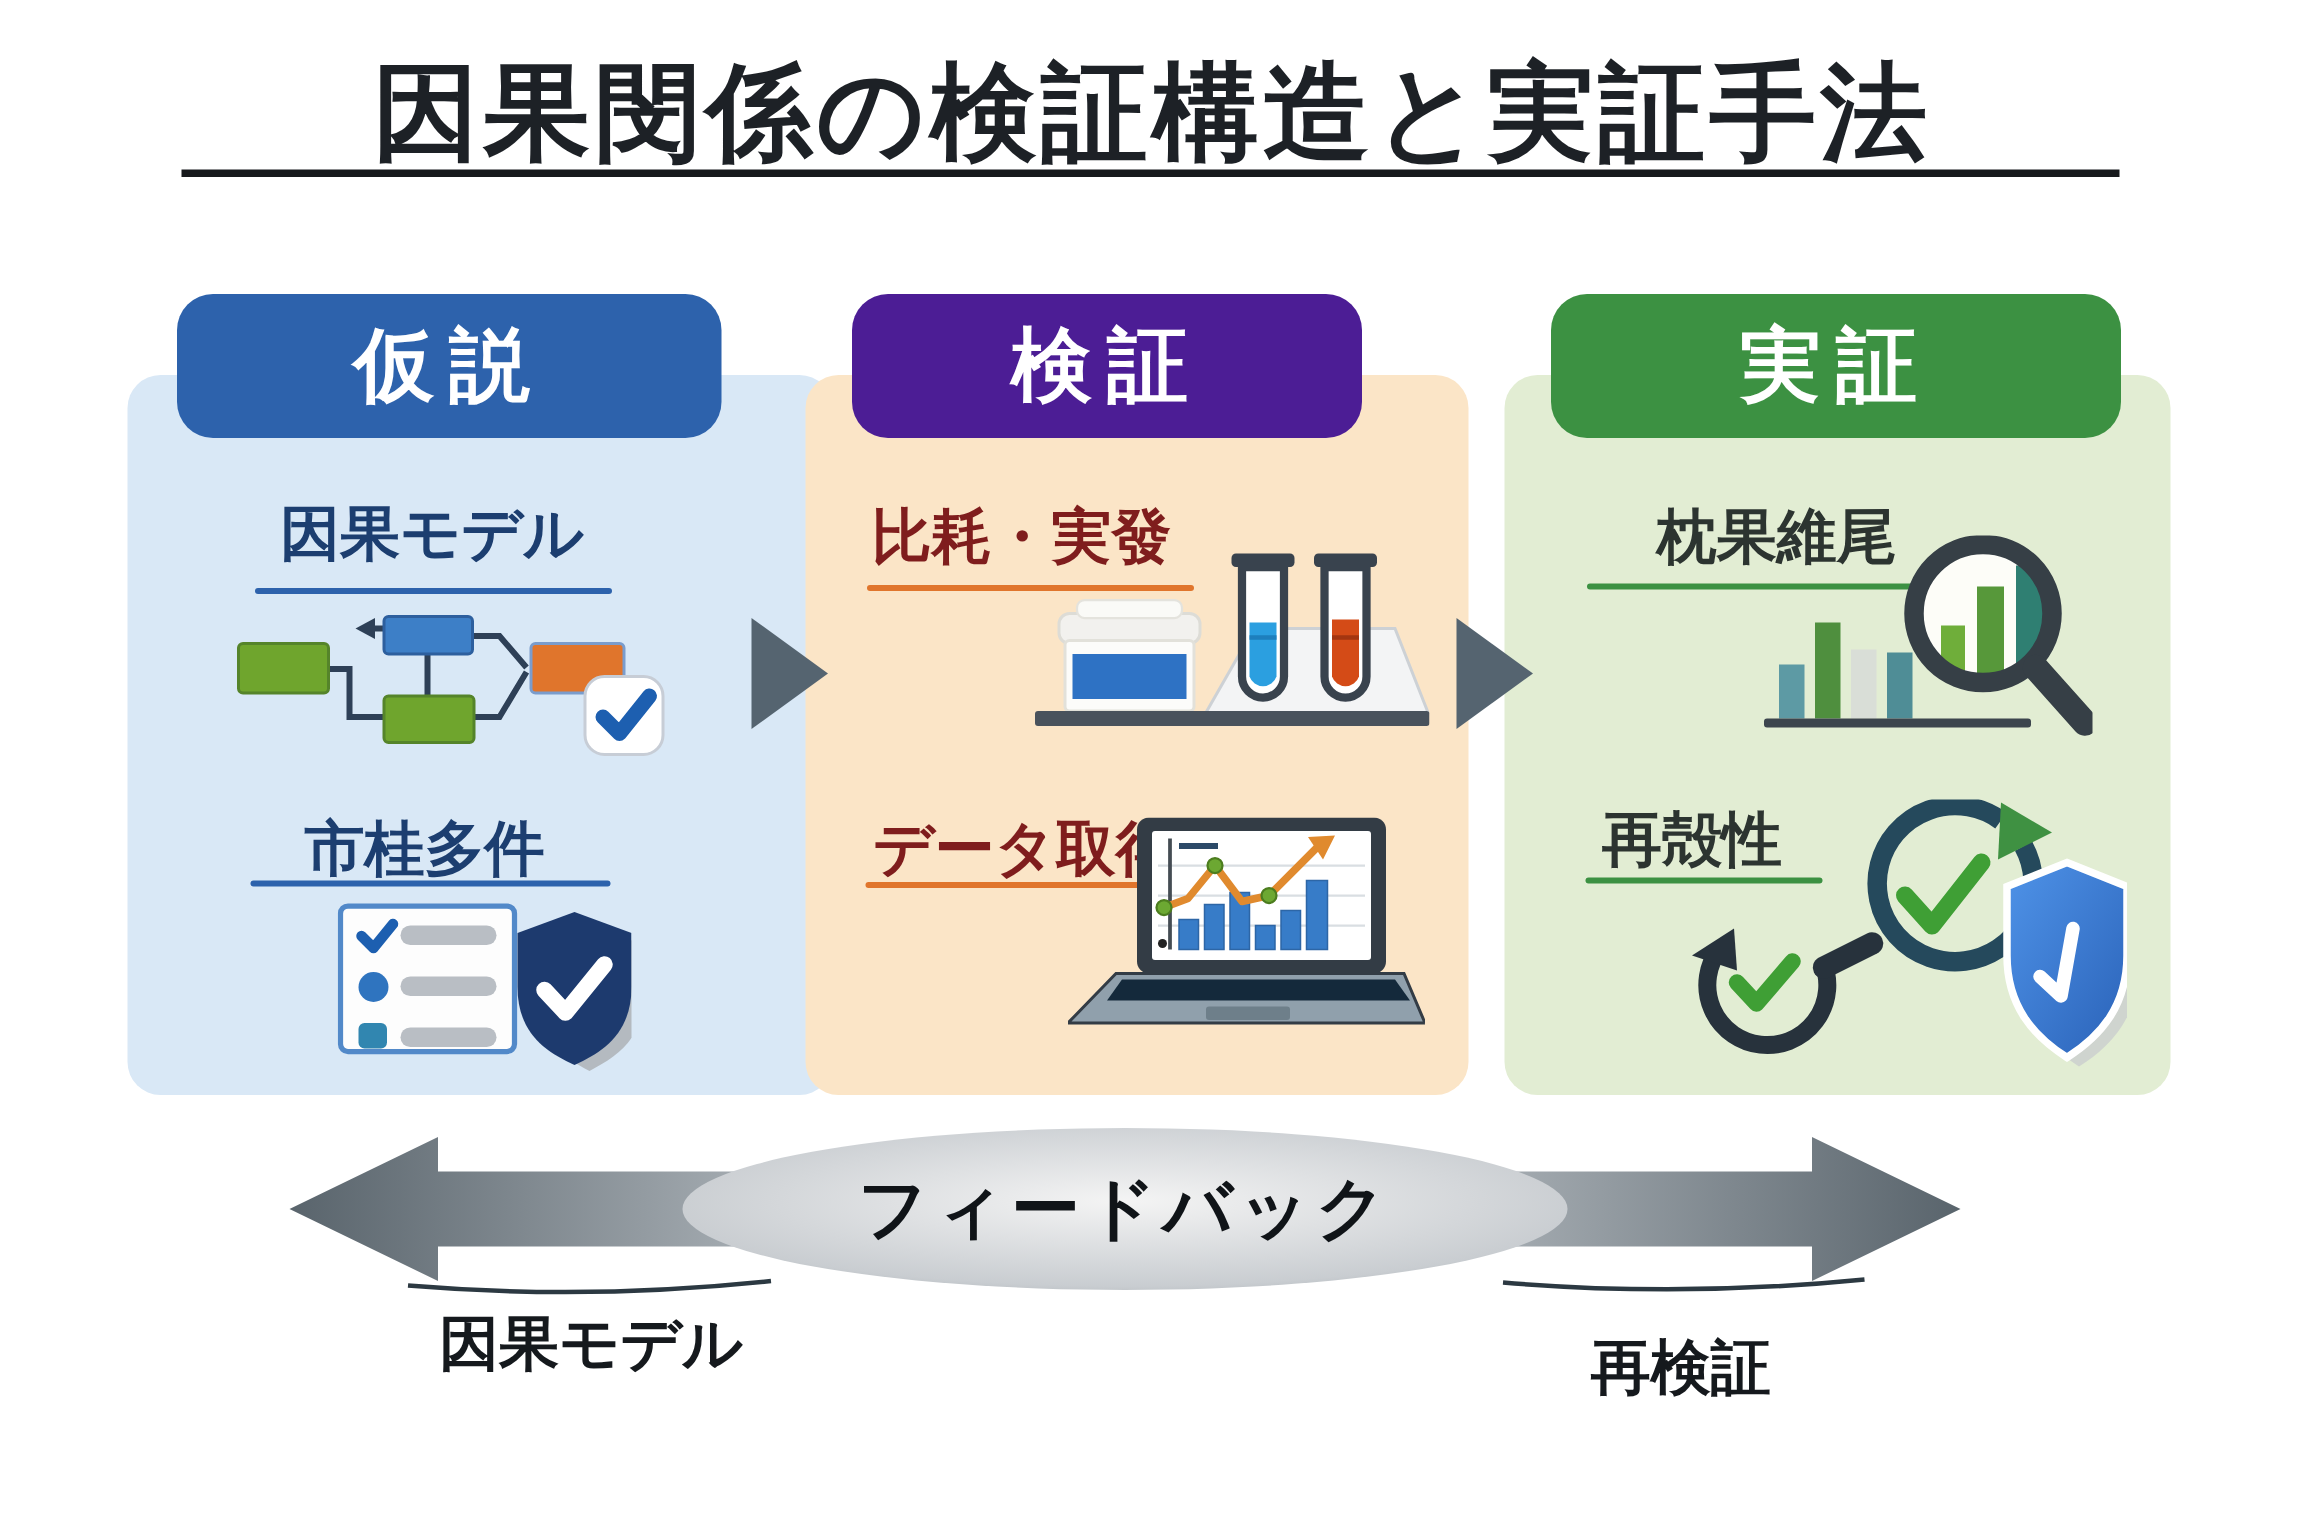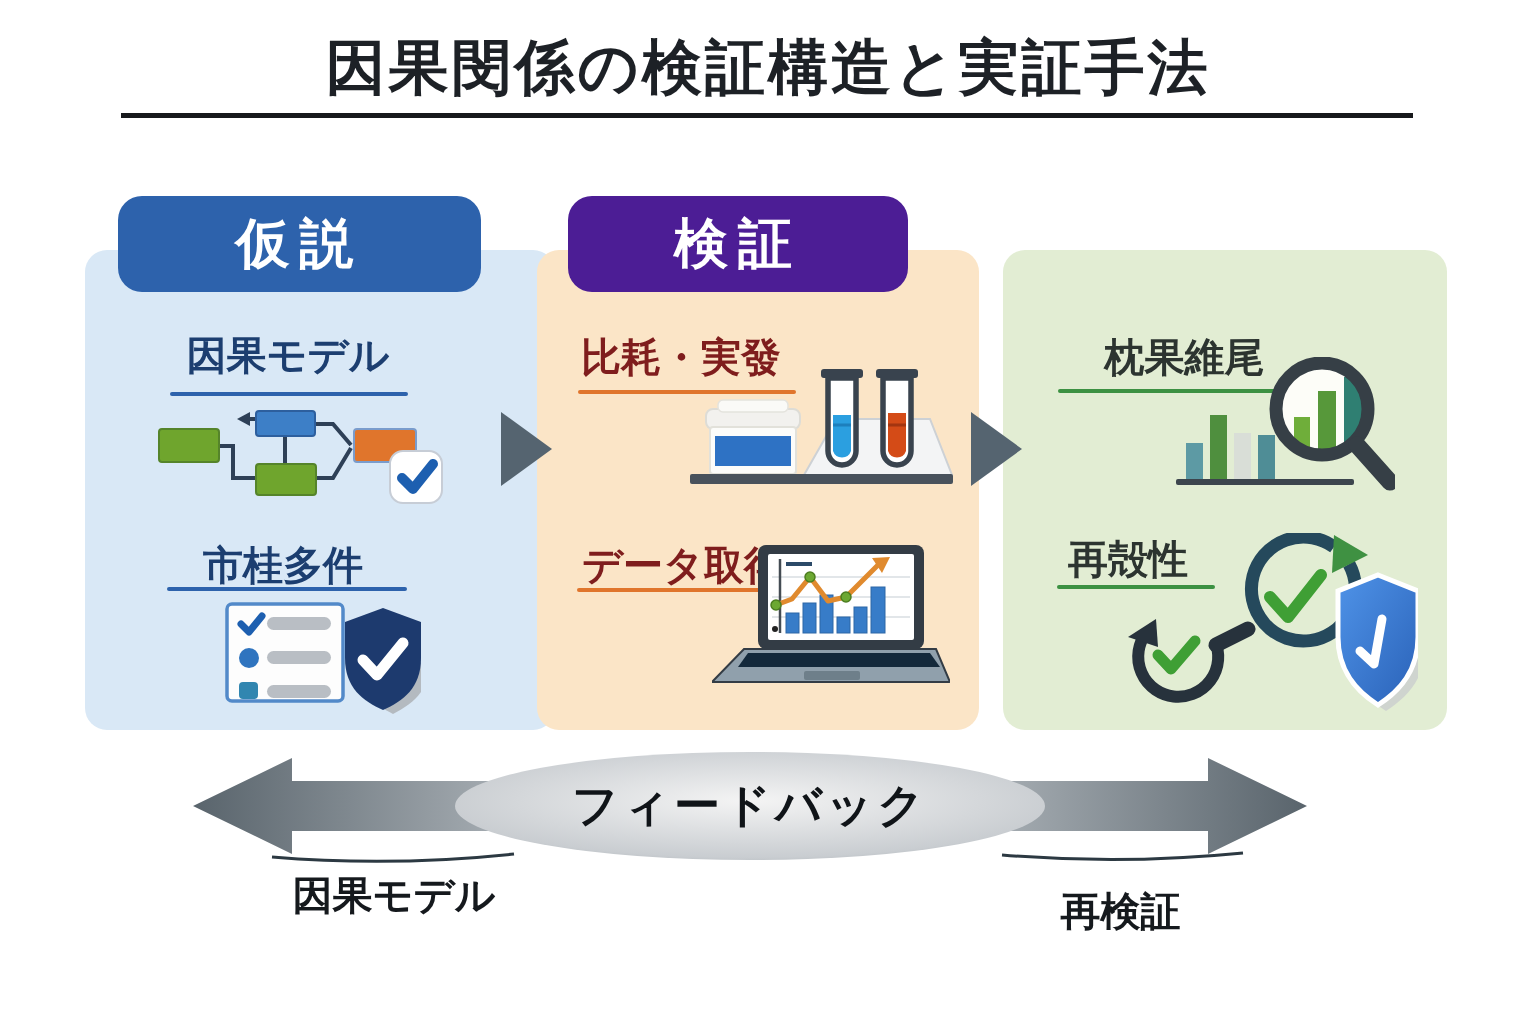--- a/index.html
+++ b/index.html
@@ -1,21 +1,21 @@
 <!DOCTYPE html>
 <html><head>
 <meta charset="utf-8">
 <style>
   html,body{margin:0;padding:0;background:#ffffff;}
   .canvas{position:relative;width:1536px;height:1024px;background:#ffffff;overflow:hidden;
           font-family:"Liberation Sans","DejaVu Sans",sans-serif;}
 
   
   .title{position:absolute;top:28px;left:0;right:0;text-align:center;
-         font-size:60px;font-weight:bold;color:#1d2126;letter-spacing:3px;}
+         font-size:71px;font-weight:bold;color:#1d2126;letter-spacing:3px;}
   .title-rule{position:absolute;top:113px;left:121px;width:1292px;height:5px;background:#17191c;}
 
   
   .panel{position:absolute;top:250px;height:480px;border-radius:22px;}
   .panel-1{left:85px;width:426px;background:#d9e8f6;padding-left:44px;}
   .panel-2{left:537px;width:442px;background:#fbe5c7;}
   .panel-3{left:1003px;width:444px;background:#e2edd3;}
   .tab{position:absolute;top:-54px;height:96px;border-radius:24px;display:flex;
        align-items:center;justify-content:center;color:#ffffff;font-size:54px;
        font-weight:bold;letter-spacing:10px;}
@@ -162,20 +162,21 @@
             <circle cx="134" cy="52" r="5"></circle>
         </g>
         <polygon points="0,137 32,104 224,104 238,137" fill="#90a0ac" stroke="#333c45" stroke-width="2"></polygon>
         <polygon points="36,108 218,108 228,122 26,122" fill="#14293b"></polygon>
         <rect x="92" y="126" width="56" height="9" rx="2" fill="#6e7f8a"></rect>
       </svg>
     </div>
   </div>
 
   <div class="panel panel-3">
+    <div class="tab">実証</div>
 
     <div class="sec-label" style="left:59px;top:80px;width:245px;">枕果維尾</div>
     <div class="sec-rule" style="left:55px;top:139px;width:258px;"></div>
 
     <div class="icon-wrap" style="left:169px;top:107px;">
       <svg width="223" height="139" viewBox="0 0 223 139">
         <defs>
           <clipPath id="lensClip">
               <circle cx="150" cy="52" r="46"></circle>
             </clipPath>

